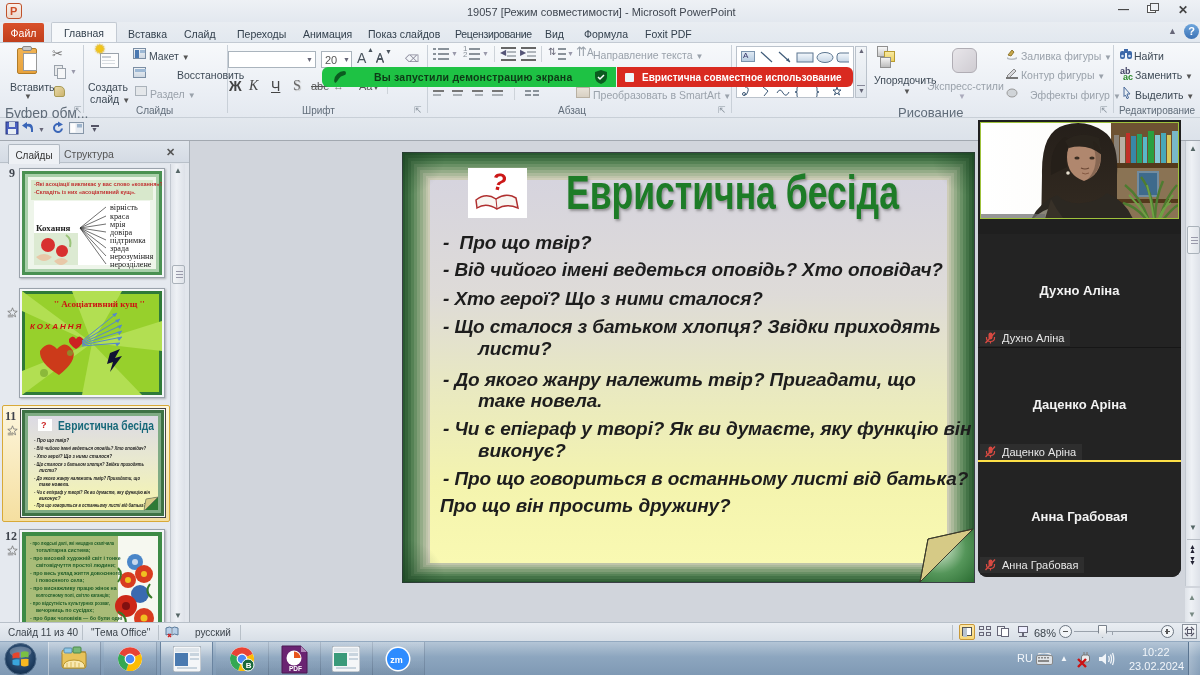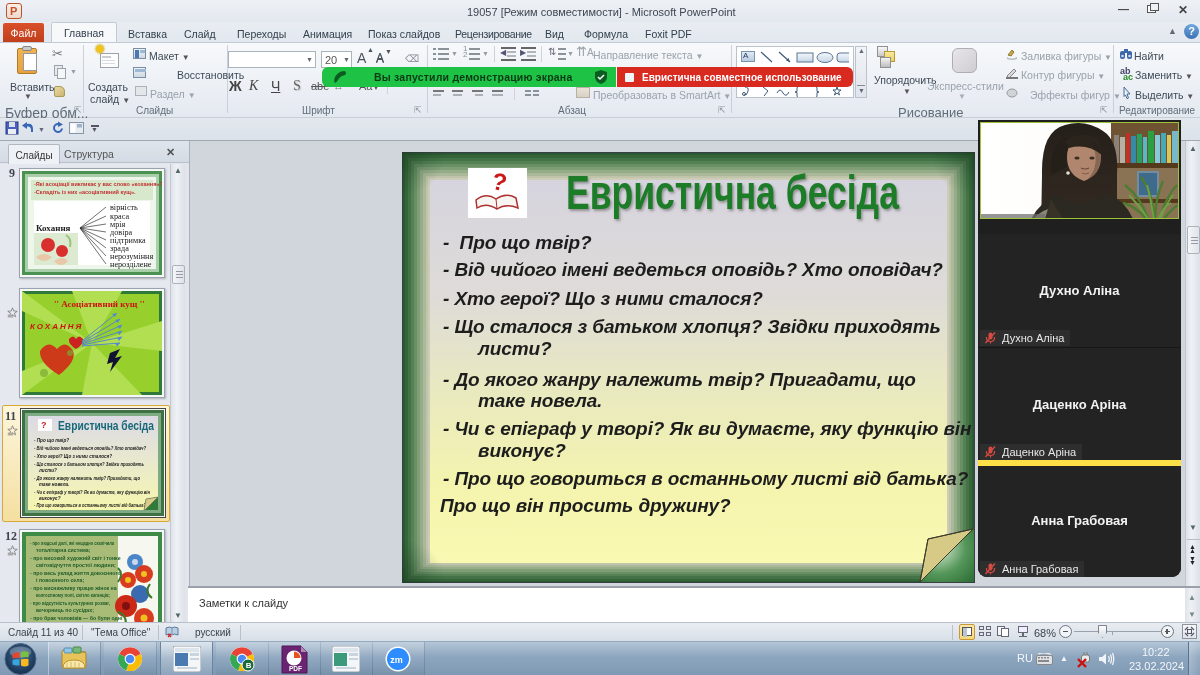--- a/index.html
+++ b/index.html
@@ -488,23 +488,20 @@
       <div class="tx" style="left:3px;top:2px;font-size:8px;color:#566;">▲</div>
       <div class="ab" style="left:1px;top:101px;width:13px;height:19px;background:linear-gradient(90deg,#f4f6f8,#dfe3e9);border:1px solid #aab2ba;border-radius:2px;">
         <div class="ab" style="left:3px;top:5px;width:7px;height:1px;background:#99a;"></div>
         <div class="ab" style="left:3px;top:8px;width:7px;height:1px;background:#99a;"></div>
         <div class="ab" style="left:3px;top:11px;width:7px;height:1px;background:#99a;"></div>
       </div>
       <div class="tx" style="left:3px;top:447px;font-size:8px;color:#566;">▼</div>
     </div>
   </div>
 
-  <div class="ab" id="notes" style="left:188px;top:445px;width:1012px;height:37px;background:#fff;border-top:2px solid #9aa1aa;">
-    <div class="tx" style="left:11px;top:9px;font-size:11px;color:#333;">Заметки к слайду</div>
-  </div>
 
   <div class="ab" style="left:1185px;top:0;width:15px;height:445px;background:linear-gradient(90deg,#dfe3e9,#eef1f5 40%,#dde1e8);border-left:1px solid #c2c8d0;">
     <div class="tx" style="left:3px;top:3px;font-size:8px;color:#566;">▲</div>
     <div class="ab" style="left:1px;top:85px;width:13px;height:28px;background:linear-gradient(90deg,#f4f6f8,#dfe3e9);border:1px solid #aab2ba;border-radius:2px;">
       <div class="ab" style="left:3px;top:10px;width:7px;height:1px;background:#99a;"></div>
       <div class="ab" style="left:3px;top:13px;width:7px;height:1px;background:#99a;"></div>
       <div class="ab" style="left:3px;top:16px;width:7px;height:1px;background:#99a;"></div>
     </div>
     <div class="tx" style="left:3px;top:382px;font-size:8px;color:#566;">▼</div>
     <div class="ab" style="left:1px;top:398px;width:13px;height:1px;background:#b8bec6;"></div>
@@ -684,21 +681,21 @@
     <div class="ab" style="left:2px;top:96px;height:16px;background:#2e2e2e;padding:0 6px 0 22px;">
       <svg class="ab" style="left:4px;top:2px;" width="13" height="12" viewBox="0 0 13 12">
           <rect x="4.5" y="0.5" width="4" height="7" rx="2" fill="#d84a42"></rect>
           <path d="M2.5,5 L2.5,6 Q2.5,9.5 6.5,9.5 Q10.5,9.5 10.5,6 L10.5,5" stroke="#d84a42" fill="none" stroke-width="1.2"></path>
           <path d="M6.5,9.5 L6.5,11.5" stroke="#d84a42" stroke-width="1.2"></path>
           <line x1="1.5" y1="11" x2="11" y2="0.5" stroke="#d84a42" stroke-width="1.4"></line>
         </svg>
       <div class="tx" style="position:static;font-size:11px;color:#e8e8e8;line-height:16px;">Даценко Аріна</div>
     </div>
   </div>
-  <div class="ab" style="left:0;top:340px;width:203px;height:117px;background:#232323;border-top:6px solid #fde047;">
+  <div class="ab" style="left:0;top:340px;width:203px;height:117px;background:#232323;border-top:2px solid #fde047;">
     <div class="tx" style="left:0;top:47px;width:203px;text-align:center;font-size:13px;font-weight:bold;color:#f2f2f2;position:absolute;">Анна Грабовая</div>
     <div class="ab" style="left:2px;top:95px;height:16px;background:#2e2e2e;padding:0 6px 0 22px;">
       <svg class="ab" style="left:4px;top:2px;" width="13" height="12" viewBox="0 0 13 12">
           <rect x="4.5" y="0.5" width="4" height="7" rx="2" fill="#d84a42"></rect>
           <path d="M2.5,5 L2.5,6 Q2.5,9.5 6.5,9.5 Q10.5,9.5 10.5,6 L10.5,5" stroke="#d84a42" fill="none" stroke-width="1.2"></path>
           <path d="M6.5,9.5 L6.5,11.5" stroke="#d84a42" stroke-width="1.2"></path>
           <line x1="1.5" y1="11" x2="11" y2="0.5" stroke="#d84a42" stroke-width="1.4"></line>
         </svg>
       <div class="tx" style="position:static;font-size:11px;color:#e8e8e8;line-height:16px;">Анна Грабовая</div>
     </div>

